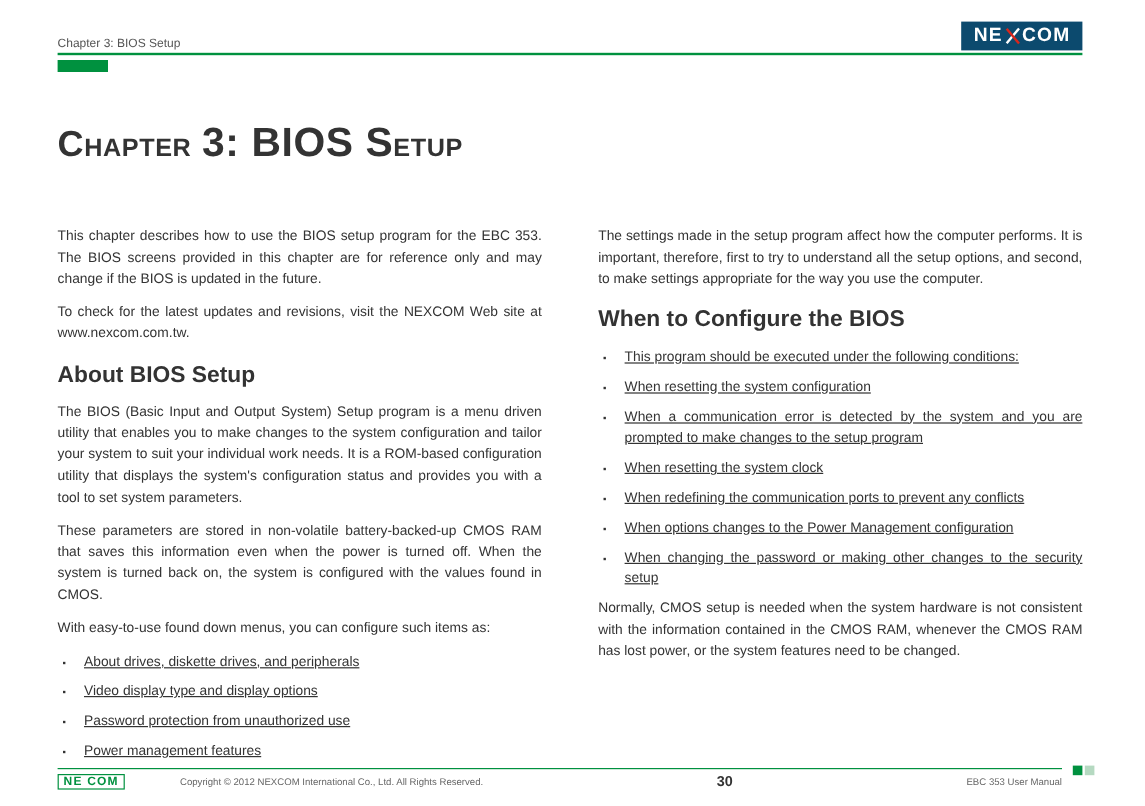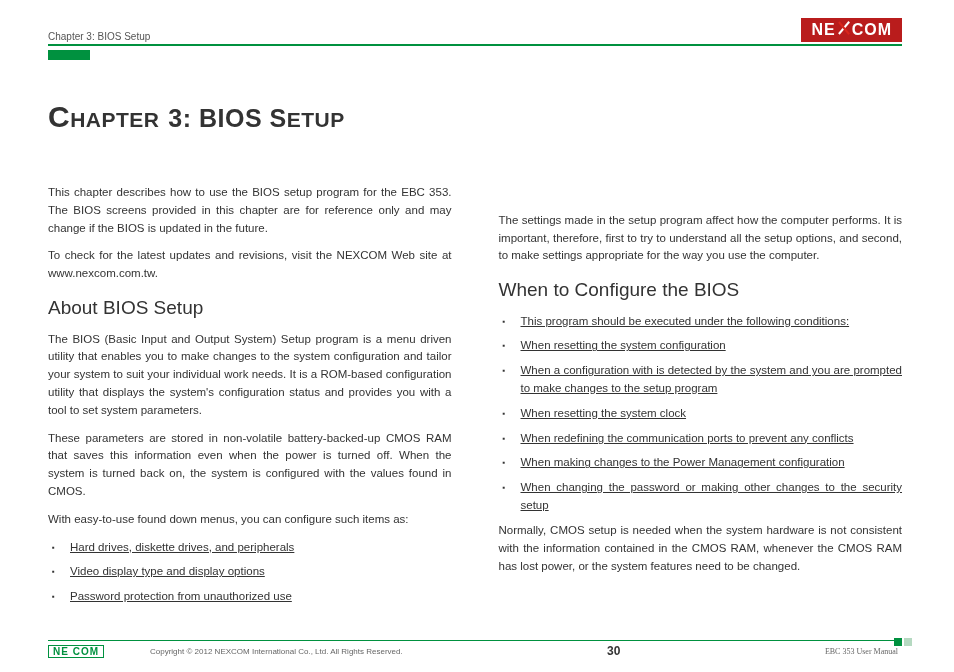--- a/index.html
+++ b/index.html
@@ -1,41 +1,41 @@
 <!DOCTYPE html>
 <html><head>
 <meta charset="utf-8">
 <style>
   * { box-sizing: border-box; margin: 0; padding: 0; }
   html, body { width: 954px; height: 672px; font-family: "Segoe UI", Arial, sans-serif; color: #333; background: #fff; }
   .page { width: 950px; height: 672px; padding: 18px 48px 14px 48px; position: relative; }
   .hdr { display: flex; justify-content: space-between; align-items: flex-end; border-bottom: 2px solid #00913f; padding-bottom: 2px; margin-bottom: 4px; }
   .hdr-left { font-size: 10px; color: #555; }
-  .logo { background: #b91c1c; color: #fff; font-weight: 700; letter-spacing: 1px; font-size: 16px; padding: 3px 10px 3px 10px; display: flex; }
+  .logo { background: #0c4a6e; color: #fff; font-weight: 700; letter-spacing: 1px; font-size: 16px; padding: 3px 10px 3px 10px; display: flex; align-items: center; }
   .logo .x { display:inline-block; width:14px; height:14px; position:relative; margin:0 1px; }
   .logo .x::before, .logo .x::after { content:""; position:absolute; left:6px; top:-1px; width:2.4px; height:16px; background:#fff; }
   .logo .x::before { transform: rotate(40deg); }
   .logo .x::after  { transform: rotate(-40deg); background:#d9261c; }
   .greenbar { width: 42px; height: 10px; background: #00913f; margin-top: 2px; }
   .title { font-size: 30px; font-weight: 700; margin-top: 40px; margin-bottom: 50px; font-variant: small-caps; letter-spacing: .5px; }
-  .title .big { font-size: 25px; }
-  .cols { display: flex; gap: 47px; align-items: center; }
+  .title .big { font-size: 34px; }
+  .cols { display: flex; gap: 47px; }
   .col { flex: 1 1 0; font-size: 11.5px; line-height: 1.55; }
   .col p { text-align: justify; margin-bottom: 10px; }
-  .col h2 { font-size: 19px; font-weight: 400; margin: 10px 0 8px 0; }
+  .col h2 { font-size: 19px; font-weight: 700; margin: 10px 0 8px 0; }
   ul.b { list-style: none; padding-left: 14px; text-decoration: underline; }
   ul.b li { position: relative; padding-left: 8px; margin-bottom: 7px; text-align: justify; }
   ul.b li::before { content:"▪"; position:absolute; left:-10px; font-size:8px; top:3px; color:#333; }
-  .ftr { position:absolute; left:48px; right:52px; bottom:14px; }
+  .ftr { position:absolute; left:48px; right:65px; bottom:14px; }
   .ftr-line { border-top: 1.5px solid #00913f; display:flex; align-items:center; justify-content:space-between; padding-top:3px; }
   .ftr-left { display:flex; align-items:center; gap:6px; }
   .ftr-logo { background:#fff; color:#00913f; font-weight:700; font-size:10px; border:1px solid #00913f; padding:0 4px; letter-spacing:1px;}
   .ftr-copy { font-size:8px; color:#666;margin-left:40px; }
   .ftr-page { font-size:12px; font-weight:700; }
-  .ftr-right { font-size:8px; color:#666;font-family:Liberation Serif, serif; }
+  .ftr-right { font-size:8px; color:#666; }
   .end-sq { position:absolute; right:48px; bottom:26px; width:8px; height:8px; background:#00913f; }
   .end-sq2{position:absolute; right:38px; bottom:26px; width:8px; height:8px; background:#b5d9c1;}
 </style>
 </head>
 <body>
 
 <div class="page">
 
   <div class="hdr">
     <div class="hdr-left">Chapter 3: BIOS Setup</div>
@@ -53,36 +53,37 @@
 
   <div class="cols">
     <div class="col">
       <p>This chapter describes how to use the BIOS setup program for the EBC 353. The BIOS screens provided in this chapter are for reference only and may change if the BIOS is updated in the future.</p>
       <p>To check for the latest updates and revisions, visit the NEXCOM Web site at www.nexcom.com.tw.</p>
       <h2>About BIOS Setup</h2>
       <p>The BIOS (Basic Input and Output System) Setup program is a menu driven utility that enables you to make changes to the system configuration and tailor your system to suit your individual work needs. It is a ROM-based configuration utility that displays the system's configuration status and provides you with a tool to set system parameters.</p>
       <p>These parameters are stored in non-volatile battery-backed-up CMOS RAM that saves this information even when the power is turned off. When the system is turned back on, the system is configured with the values found in CMOS.</p>
       <p>With easy-to-use found down menus, you can configure such items as:</p>
       <ul class="b">
-        <li>Hard drives, diskette drives, and peripherals</li>
+        <li>About drives, diskette drives, and peripherals</li>
         <li>Video display type and display options</li>
         <li>Password protection from unauthorized use</li>
+        <li>Power management features</li>
       </ul>
     </div>
 
     <div class="col">
       <p>The settings made in the setup program affect how the computer performs. It is important, therefore, first to try to understand all the setup options, and second, to make settings appropriate for the way you use the computer.</p>
       <h2>When to Configure the BIOS</h2>
       <ul class="b">
         <li>This program should be executed under the following conditions:</li>
         <li>When resetting the system configuration</li>
-        <li>When a configuration with is detected by the system and you are prompted to make changes to the setup program</li>
+        <li>When a communication error is detected by the system and you are prompted to make changes to the setup program</li>
         <li>When resetting the system clock</li>
         <li>When redefining the communication ports to prevent any conflicts</li>
-        <li>When making changes to the Power Management configuration</li>
+        <li>When options changes to the Power Management configuration</li>
         <li>When changing the password or making other changes to the security setup</li>
       </ul>
       <p>Normally, CMOS setup is needed when the system hardware is not consistent with the information contained in the CMOS RAM, whenever the CMOS RAM has lost power, or the system features need to be changed.</p>
     </div>
   </div>
 
   <span class="end-sq2"></span>
   <span class="end-sq"></span>
 
   <div class="ftr">

